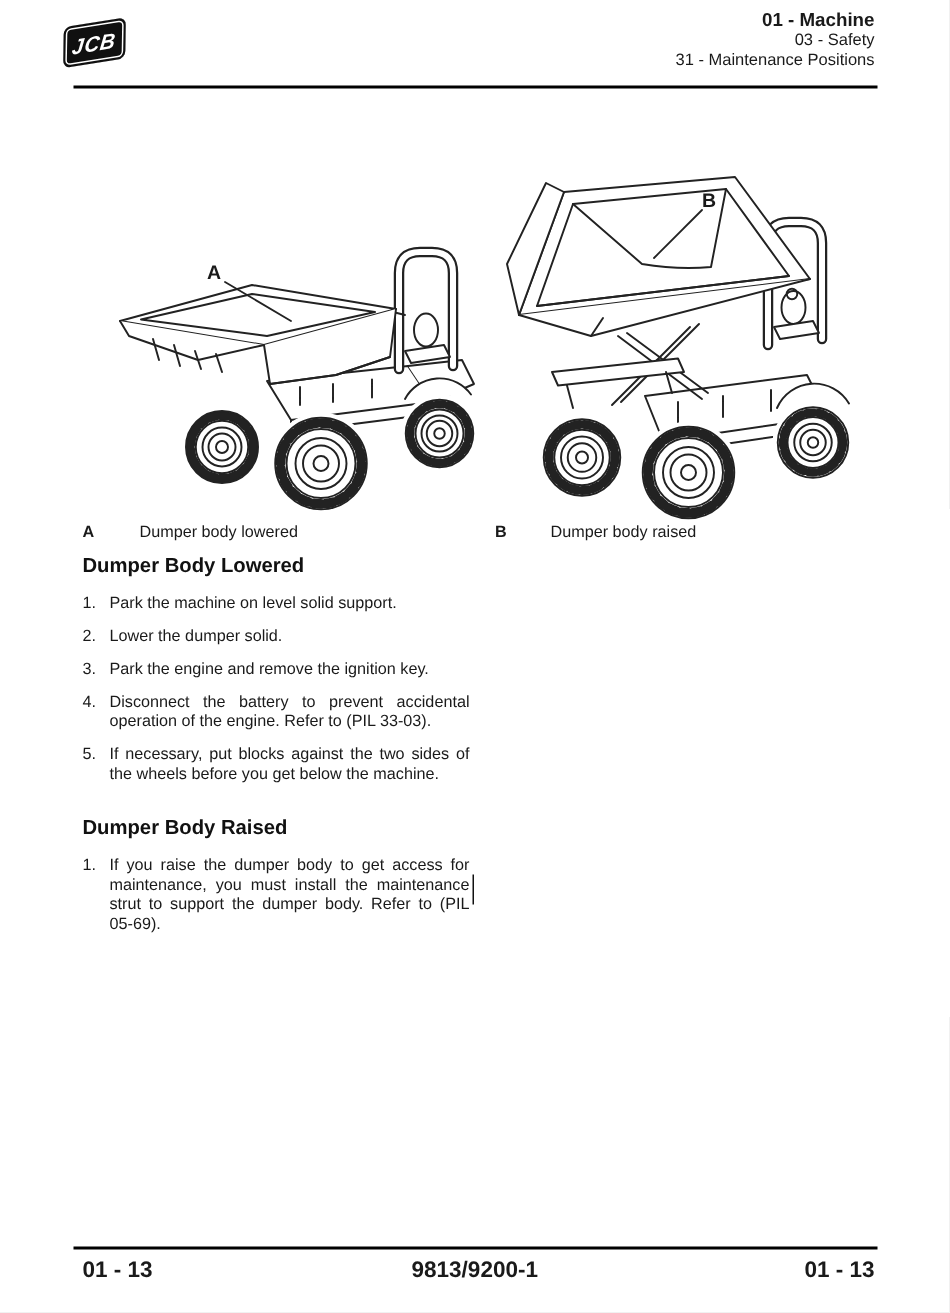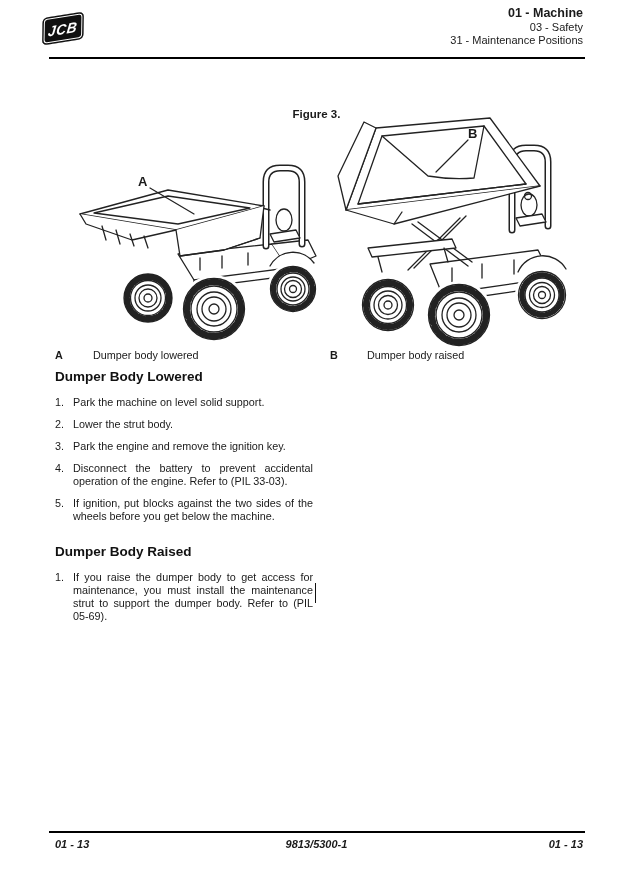--- a/index.html
+++ b/index.html
@@ -59,42 +59,41 @@
   }
   .content h2.second { margin-top:21px; }
   .item { display:flex; margin-bottom:9px; font-size:10.8px; line-height:13px; }
   .item .num { width:18px; flex:none; }
   .item .itext { width:240px; text-align:justify; position:relative; }
   .revision-bar {
     position:absolute; right:-3px; top:12px; width:1.5px; height:20px; background:#111;
   }
   
   .footer-left, .footer-center, .footer-right {
-    position:absolute; top:838px; font-size:11px; font-weight:bold;font-style:italic;
+    position:absolute; top:838px; font-size:15px; font-weight:bold;
   }
   .footer-left  { left:55px; }
   .footer-center{ left:0; width:100%; text-align:center; }
   .footer-right { right:50px; }
 </style>
 </head>
 <body>
 
 <div class="page">
 
   <div class="logo">
     <span>JCB</span>
   </div>
   <div class="header-text">
     <div class="header-title">01 - Machine</div>
     <div class="header-sub">03 - Safety</div>
     <div class="header-sub">31 - Maintenance Positions</div>
   </div>
   <div class="rule top"></div>
 
-  <div class="figure-caption">Figure 3.</div>
 
   <svg class="machine-a" width="252" height="204" viewBox="0 0 252 204" fill="none" stroke="#222" stroke-width="1.3" stroke-linejoin="round" stroke-linecap="round">
 
     <g>
       <circle cx="76" cy="152" r="28" fill="#fff" stroke="none"></circle>
       <circle cx="76" cy="152" r="21" stroke-width="6" stroke-dasharray="4.5 3"></circle>
       <circle cx="76" cy="152" r="24"></circle>
       <circle cx="76" cy="152" r="17.5" fill="#fff"></circle>
       <circle cx="76" cy="152" r="13"></circle>
       <circle cx="76" cy="152" r="9"></circle>
@@ -221,41 +220,41 @@
 
   <div class="content">
     <h2>Dumper Body Lowered</h2>
 
     <div class="item">
       <span class="num">1.</span>
       <span class="itext">Park the machine on level solid support.</span>
     </div>
     <div class="item">
       <span class="num">2.</span>
-      <span class="itext">Lower the strut body.</span>
+      <span class="itext">Lower the dumper solid.</span>
     </div>
     <div class="item">
       <span class="num">3.</span>
       <span class="itext">Park the engine and remove the ignition key.</span>
     </div>
     <div class="item">
       <span class="num">4.</span>
       <span class="itext">Disconnect the battery to prevent accidental operation of the engine. Refer to (PIL 33-03).</span>
     </div>
     <div class="item">
       <span class="num">5.</span>
-      <span class="itext">If ignition, put blocks against the two sides of the wheels before you get below the machine.</span>
+      <span class="itext">If necessary, put blocks against the two sides of the wheels before you get below the machine.</span>
     </div>
 
     <h2 class="second">Dumper Body Raised</h2>
 
     <div class="item">
       <span class="num">1.</span>
       <span class="itext"><span>If you raise the dumper body to get access for maintenance, you must install the maintenance strut to support the dumper body. Refer to (PIL 05-69).</span><span class="revision-bar"></span></span>
     </div>
   </div>
 
   <div class="rule bottom"></div>
   <div class="footer-left">01 - 13</div>
-  <div class="footer-center">9813/5300-1</div>
+  <div class="footer-center">9813/9200-1</div>
   <div class="footer-right">01 - 13</div>
 
 </div>
 
 </body></html>

